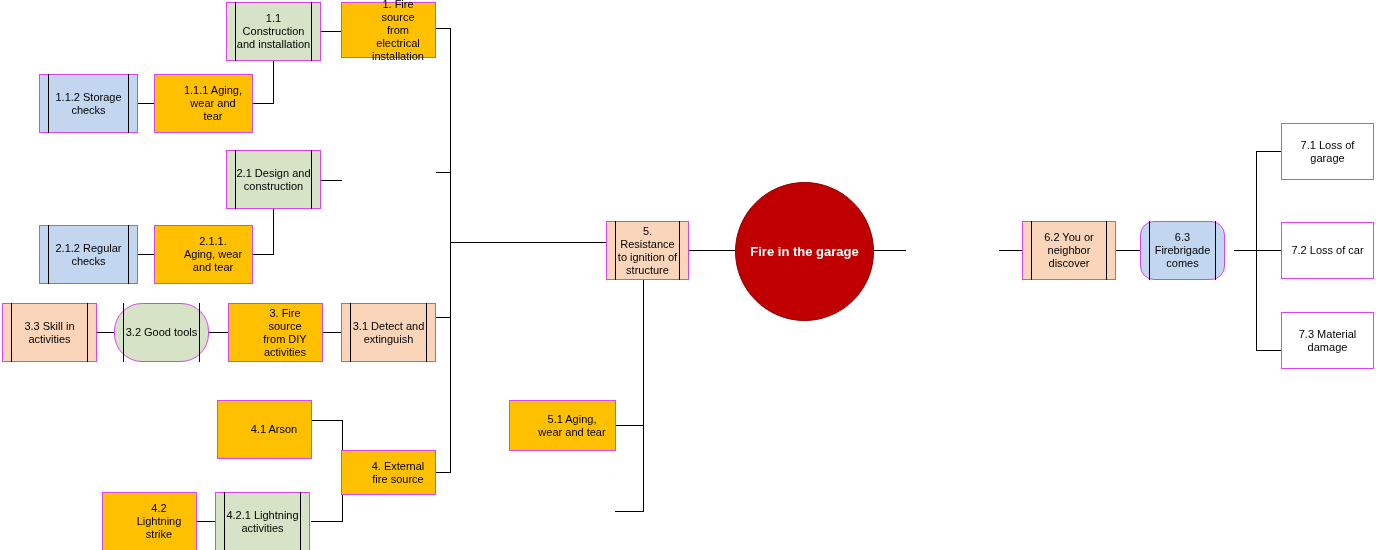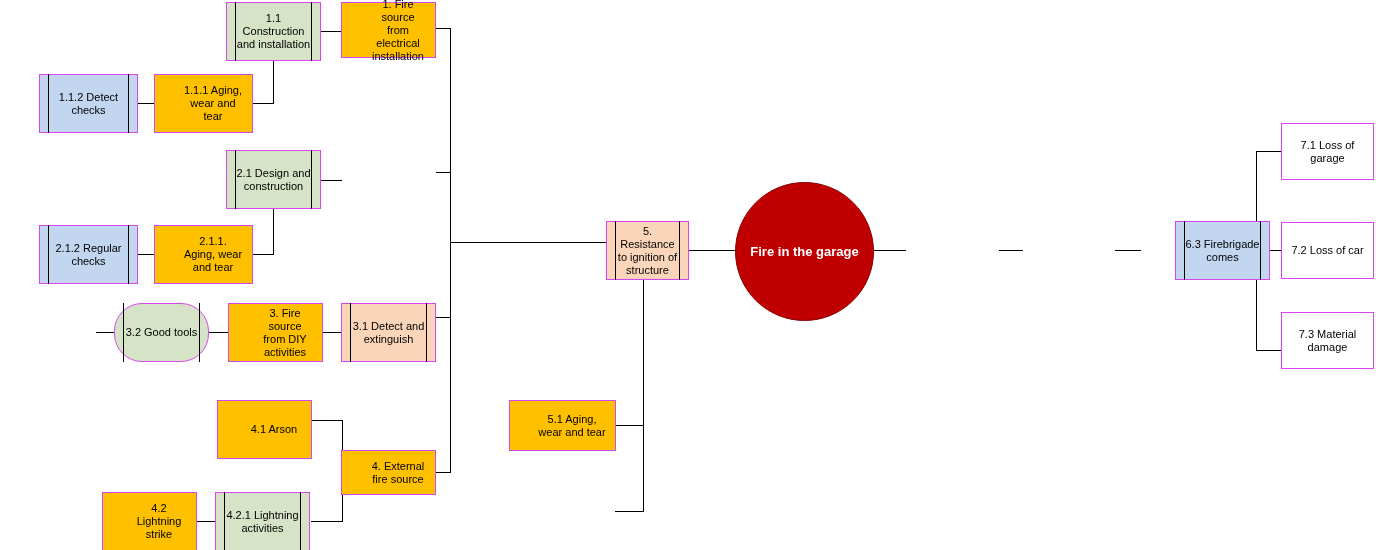--- a/index.html
+++ b/index.html
@@ -107,21 +107,21 @@
   <div class="ln lh" style="left:872px;top:250px;width:34px;"></div>
   <div class="ln lh" style="left:999px;top:250px;width:24px;"></div>
   <div class="ln lh" style="left:1115px;top:250px;width:26px;"></div>
 
   <div class="ln lh" style="left:1234px;top:250px;width:48px;"></div>
   <div class="ln lv" style="left:1256px;top:151px;height:200px;"></div>
   <div class="ln lh" style="left:1256px;top:151px;width:26px;"></div>
   <div class="ln lh" style="left:1256px;top:350px;width:26px;"></div>
 
   <div class="node barrier c-blue" style="left:39px;top:74px;width:99px;height:59px;">
-    <span class="lbl">1.1.2 Detect checks</span>
+    <span class="lbl">1.1.2 Storage checks</span>
   </div>
   <div class="node c-orange" style="left:154px;top:74px;width:99px;height:59px;">
     <span class="lbl">1.1.1 Aging, wear and tear</span>
   </div>
   <div class="node barrier c-green" style="left:226px;top:2px;width:95px;height:59px;">
     <span class="lbl">1.1 Construction and installation</span>
   </div>
   <div class="node c-orange" style="left:341px;top:2px;width:95px;height:56px;">
     <span class="lbl">1. Fire source from electrical installation</span>
   </div>
@@ -129,20 +129,23 @@
   <div class="node barrier c-blue" style="left:39px;top:225px;width:99px;height:59px;">
     <span class="lbl">2.1.2 Regular checks</span>
   </div>
   <div class="node c-orange" style="left:154px;top:225px;width:99px;height:59px;">
     <span class="lbl">2.1.1. Aging, wear and tear</span>
   </div>
   <div class="node barrier c-green" style="left:226px;top:150px;width:95px;height:59px;">
     <span class="lbl">2.1 Design and construction</span>
   </div>
 
+  <div class="node barrier c-peach" style="left:2px;top:303px;width:95px;height:59px;">
+    <span class="lbl">3.3 Skill in activities</span>
+  </div>
   <div class="node barrier c-green" style="left:114px;top:303px;width:95px;height:59px;border-radius:28px;">
     <span class="lbl">3.2 Good tools</span>
   </div>
   <div class="node c-orange" style="left:228px;top:303px;width:95px;height:59px;">
     <span class="lbl">3. Fire source from DIY activities</span>
   </div>
   <div class="node barrier c-peach" style="left:341px;top:303px;width:95px;height:59px;">
     <span class="lbl">3.1 Detect and extinguish</span>
   </div>
 
@@ -164,21 +167,24 @@
   </div>
 
   <div class="node c-orange" style="left:509px;top:400px;width:107px;height:51px;">
     <span class="lbl">5.1 Aging, wear and tear</span>
   </div>
 
   <div class="event" style="left:735px;top:182px;width:137px;height:137px;">
     <span class="lbl">Fire in the garage</span>
   </div>
 
-  <div class="node barrier c-blue" style="left:1175px;top:221px;width:95px;height:59px;">
+  <div class="node barrier c-peach" style="left:1022px;top:221px;width:94px;height:59px;">
+    <span class="lbl">6.2 You or neighbor discover</span>
+  </div>
+  <div class="node barrier c-blue" style="left:1140px;top:221px;width:85px;height:59px;border-radius:14px;">
     <span class="lbl">6.3 Firebrigade comes</span>
   </div>
 
   <div class="node c-white" style="left:1281px;top:123px;width:93px;height:57px;">
     <span class="lbl">7.1 Loss of garage</span>
   </div>
   <div class="node c-white" style="left:1281px;top:222px;width:93px;height:57px;">
     <span class="lbl">7.2 Loss of car</span>
   </div>
   <div class="node c-white" style="left:1281px;top:312px;width:93px;height:57px;">

